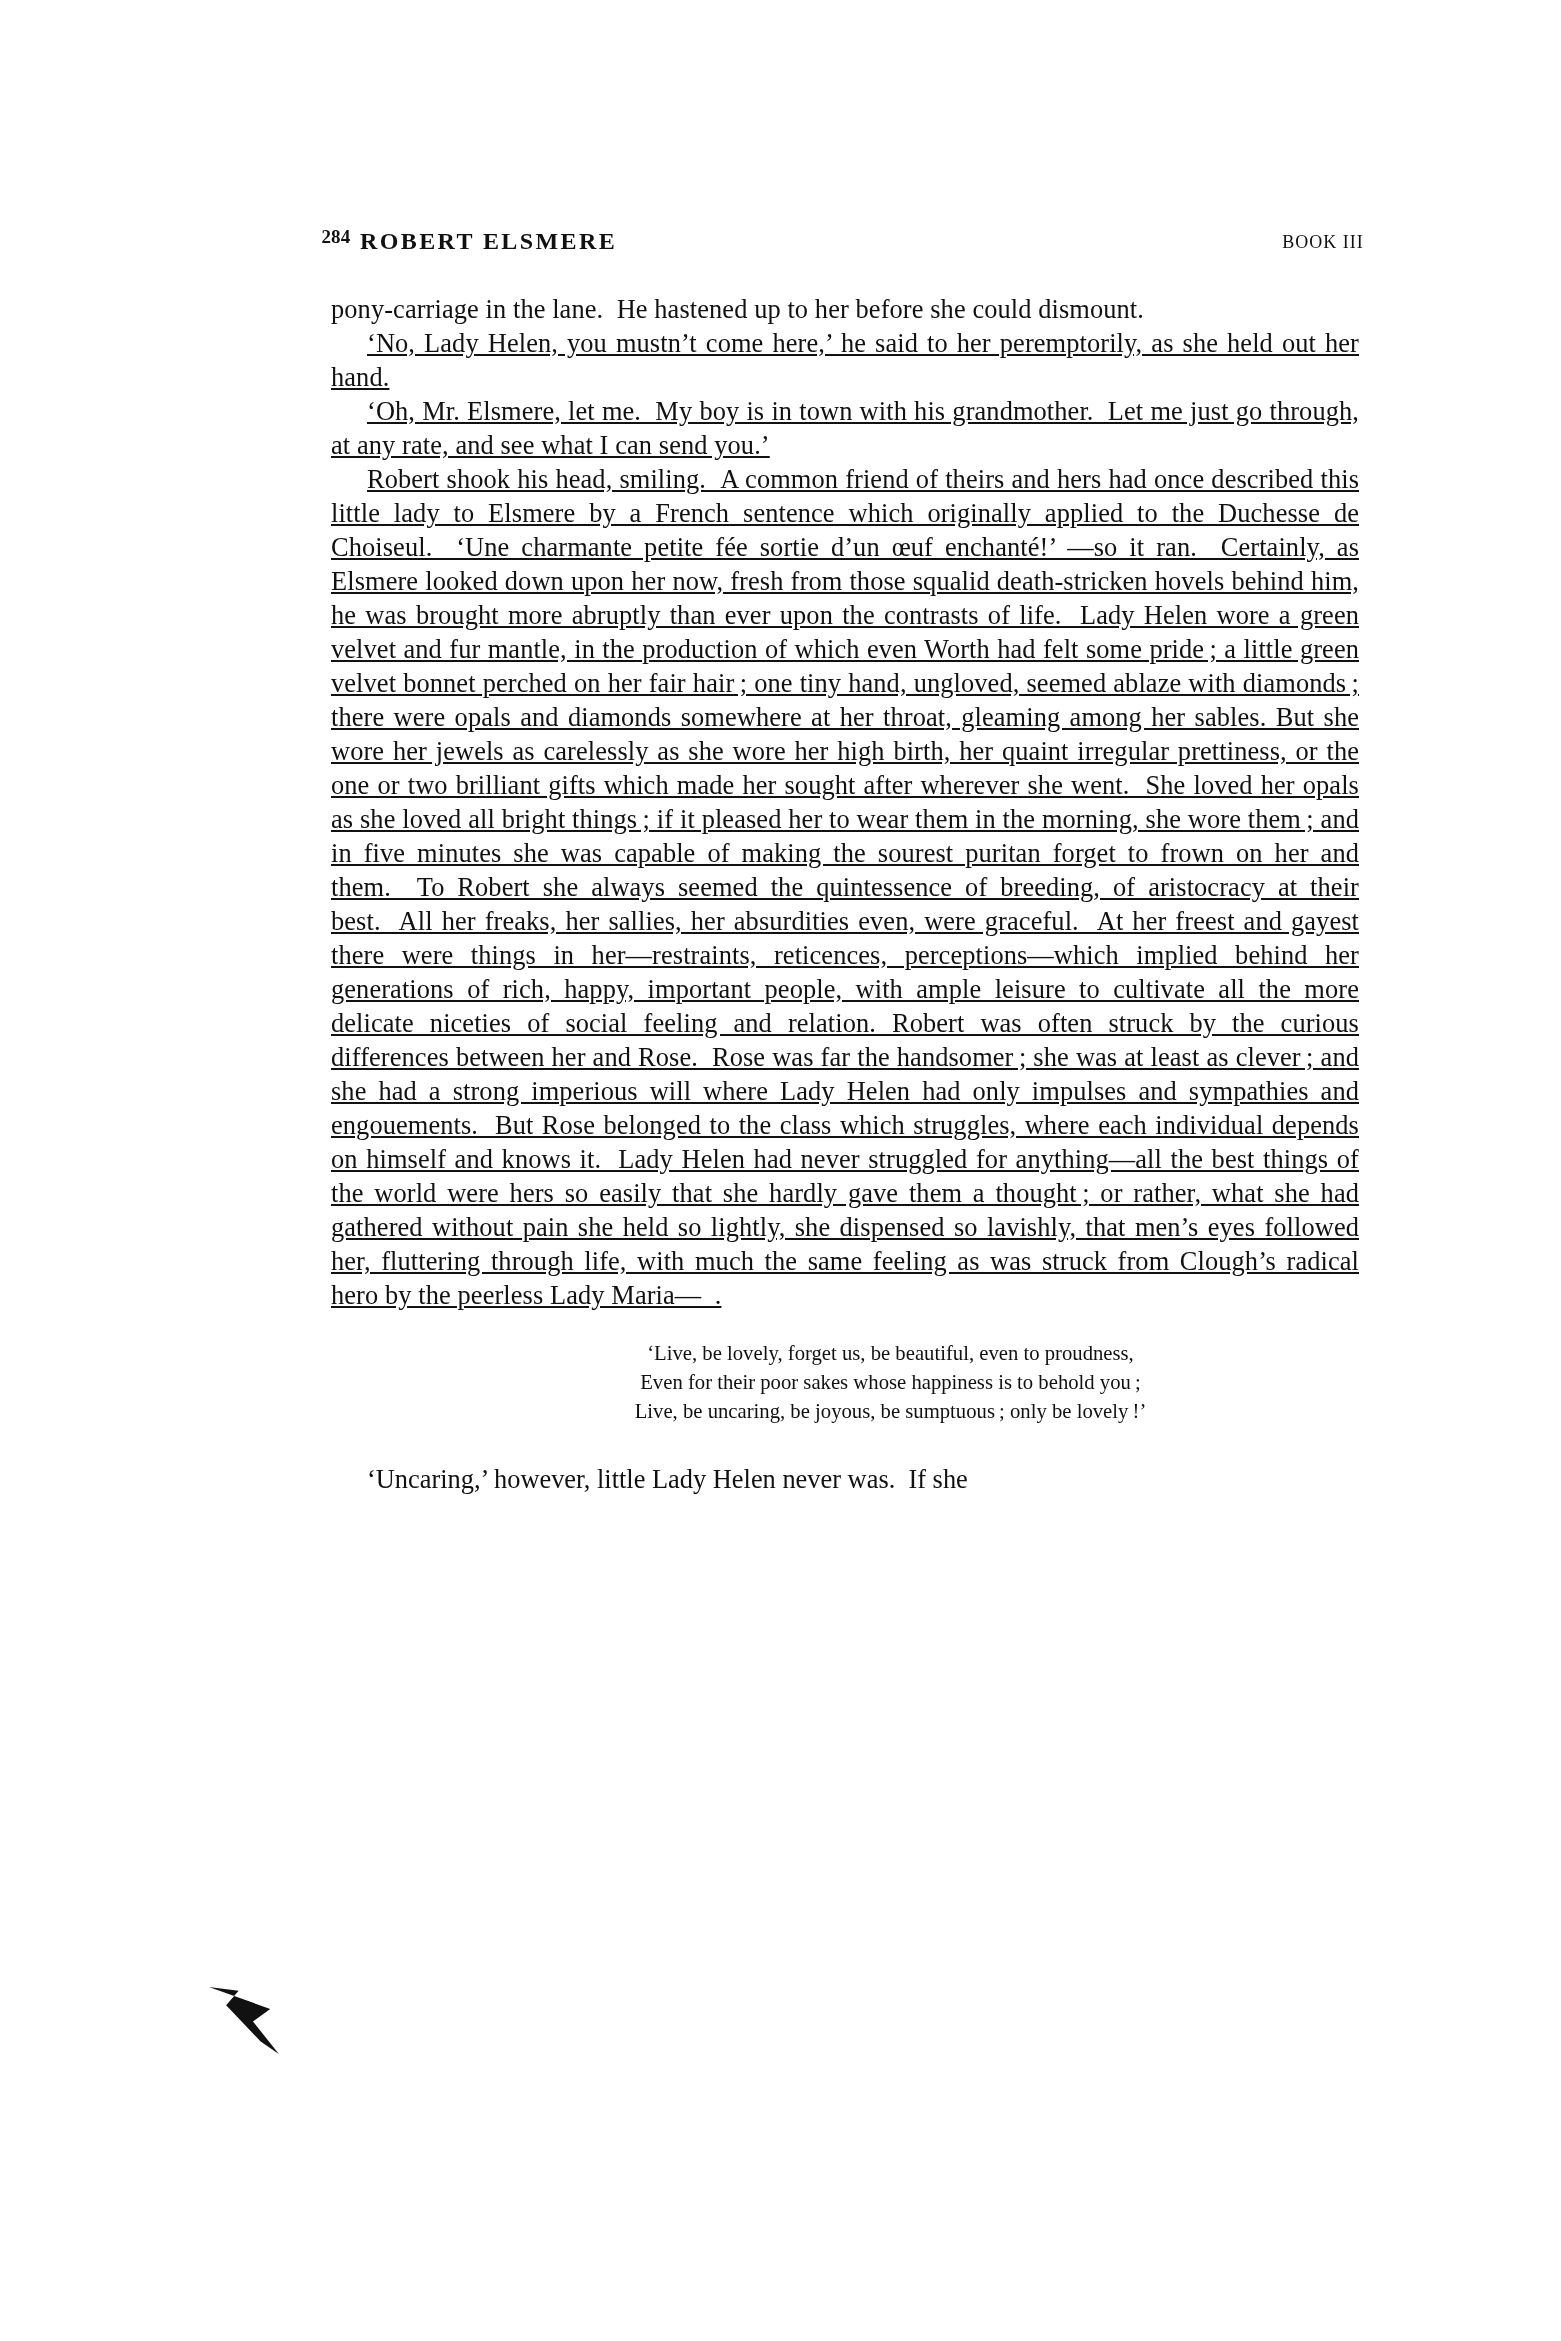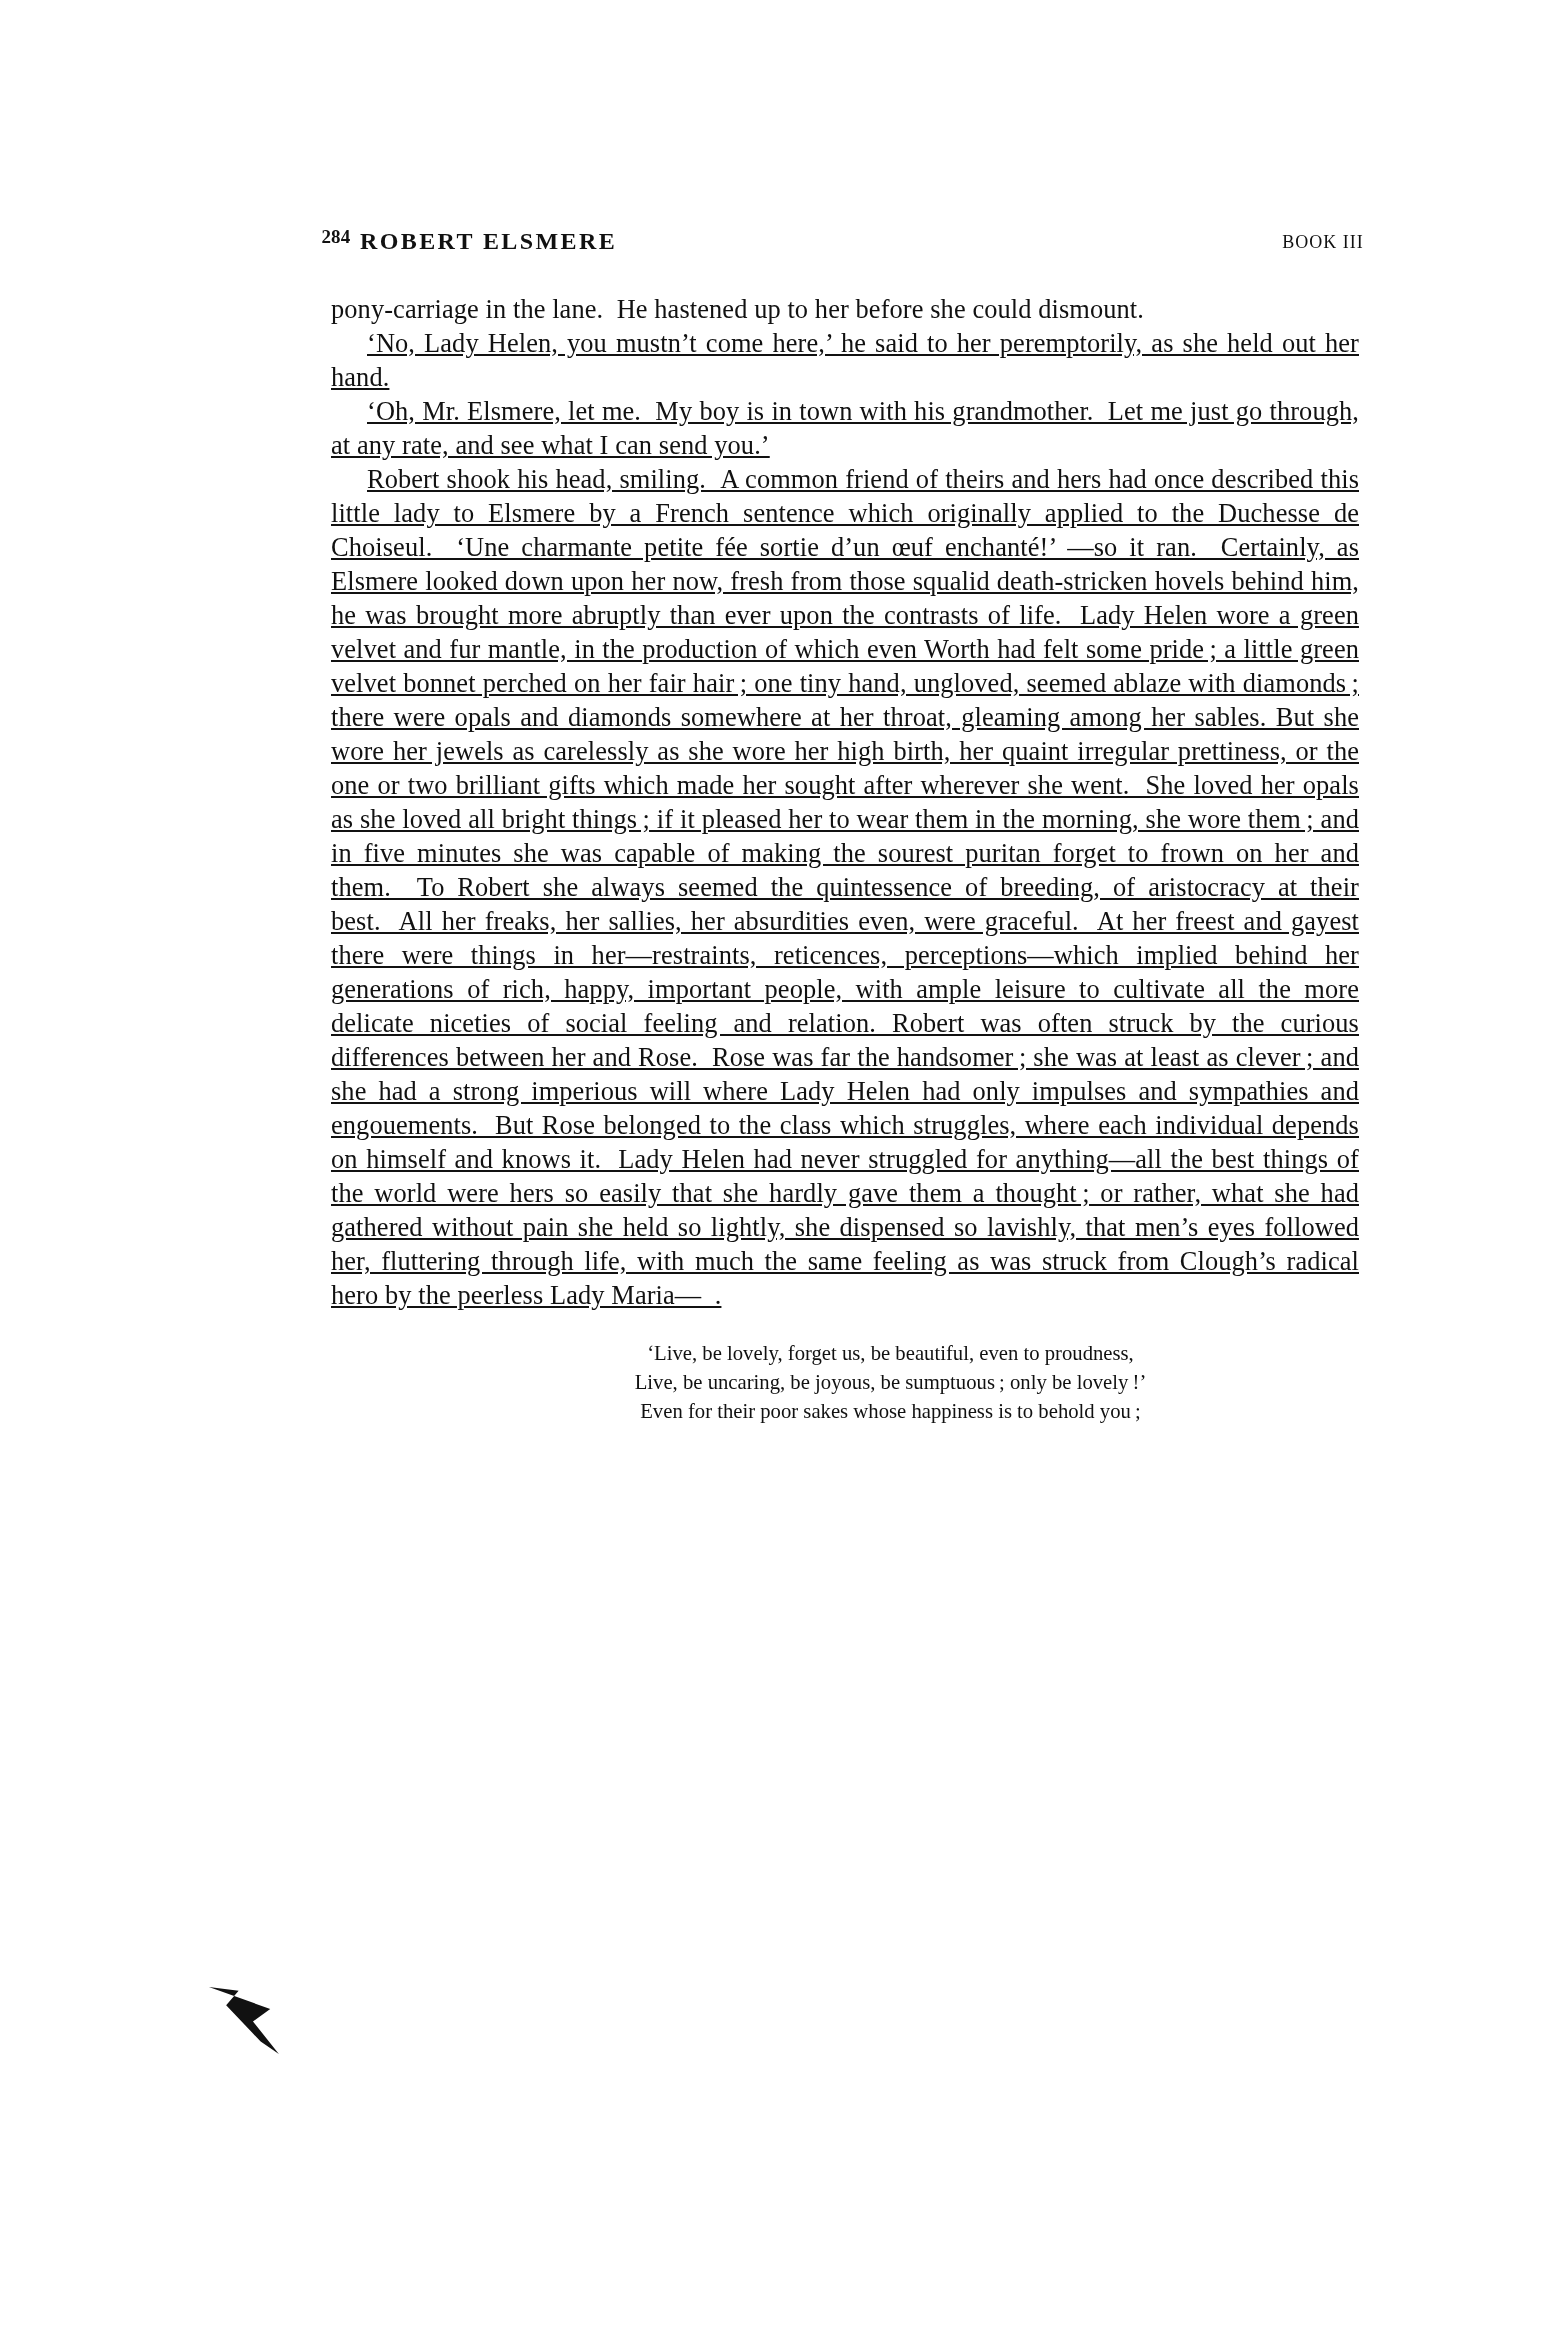--- a/index.html
+++ b/index.html
@@ -112,24 +112,25 @@
       <span class="book-ref">BOOK III</span>
     </div>
 
     <p class="body-para">pony-carriage in the lane.&nbsp;&nbsp;He hastened up to her before she could dismount.</p>
     <p class="body-para indent">‘No, Lady Helen, you mustn’t come here,’ he said to her peremptorily, as she held out her hand.</p>
     <p class="body-para indent">‘Oh, Mr. Elsmere, let me.&nbsp;&nbsp;My boy is in town with his grandmother.&nbsp;&nbsp;Let me just go through, at any rate, and see what I can send you.’</p>
     <p class="body-para indent">Robert shook his head, smiling.&nbsp;&nbsp;A common friend of theirs and hers had once described this little lady to Elsmere by a French sentence which originally applied to the Duchesse de Choiseul.&nbsp;&nbsp;‘Une charmante petite fée sortie d’un œuf enchanté!’ —so it ran.&nbsp;&nbsp;Certainly, as Elsmere looked down upon her now, fresh from those squalid death-stricken hovels behind him, he was brought more abruptly than ever upon the contrasts of life.&nbsp;&nbsp;Lady Helen wore a green velvet and fur mantle, in the production of which even Worth had felt some pride ; a little green velvet bonnet perched on her fair hair ; one tiny hand, ungloved, seemed ablaze with diamonds ; there were opals and diamonds somewhere at her throat, gleaming among her sables. But she wore her jewels as carelessly as she wore her high birth, her quaint irregular prettiness, or the one or two brilliant gifts which made her sought after wherever she went.&nbsp;&nbsp;She loved her opals as she loved all bright things ; if it pleased her to wear them in the morning, she wore them ; and in five minutes she was capable of making the sourest puritan forget to frown on her and them.&nbsp;&nbsp;To Robert she always seemed the quintessence of breeding, of aristocracy at their best.&nbsp;&nbsp;All her freaks, her sallies, her absurdities even, were graceful.&nbsp;&nbsp;At her freest and gayest there were things in her—restraints, reticences, perceptions—which implied behind her generations of rich, happy, important people, with ample leisure to cultivate all the more delicate niceties of social feeling and relation. Robert was often struck by the curious differences between her and Rose.&nbsp;&nbsp;Rose was far the handsomer ; she was at least as clever ; and she had a strong imperious will where Lady Helen had only impulses and sympathies and engouements.&nbsp;&nbsp;But Rose belonged to the class which struggles, where each individual depends on himself and knows it.&nbsp;&nbsp;Lady Helen had never struggled for anything—all the best things of the world were hers so easily that she hardly gave them a thought ; or rather, what she had gathered without pain she held so lightly, she dispensed so lavishly, that men’s eyes followed her, fluttering through life, with much the same feeling as was struck from Clough’s radical hero by the peerless Lady Maria—&nbsp;&nbsp;.</p>
 
     <div class="verse">
       <div>‘Live, be lovely, forget us, be beautiful, even to proudness,</div>
+      <div>Even for their poor sakes whose happiness is to behold you ;</div>
       <div>Live, be uncaring, be joyous, be sumptuous ; only be lovely !’</div>
-      <div>Even for their poor sakes whose happiness is to behold you ;</div>
     </div>
 
+    <p class="closing">‘Uncaring,’ however, little Lady Helen never was.&nbsp;&nbsp;If she</p>
 
   </div>
 
   <div class="corner-mark">
     <svg width="91" height="72" viewBox="0 0 190 150" xmlns="http://www.w3.org/2000/svg">
       <path d="M4 6 L66 14 L40 44 L112 120 L150 146 L96 78 L132 52 Z" fill="#111111"></path>
     </svg>
   </div>
 
 </div>

